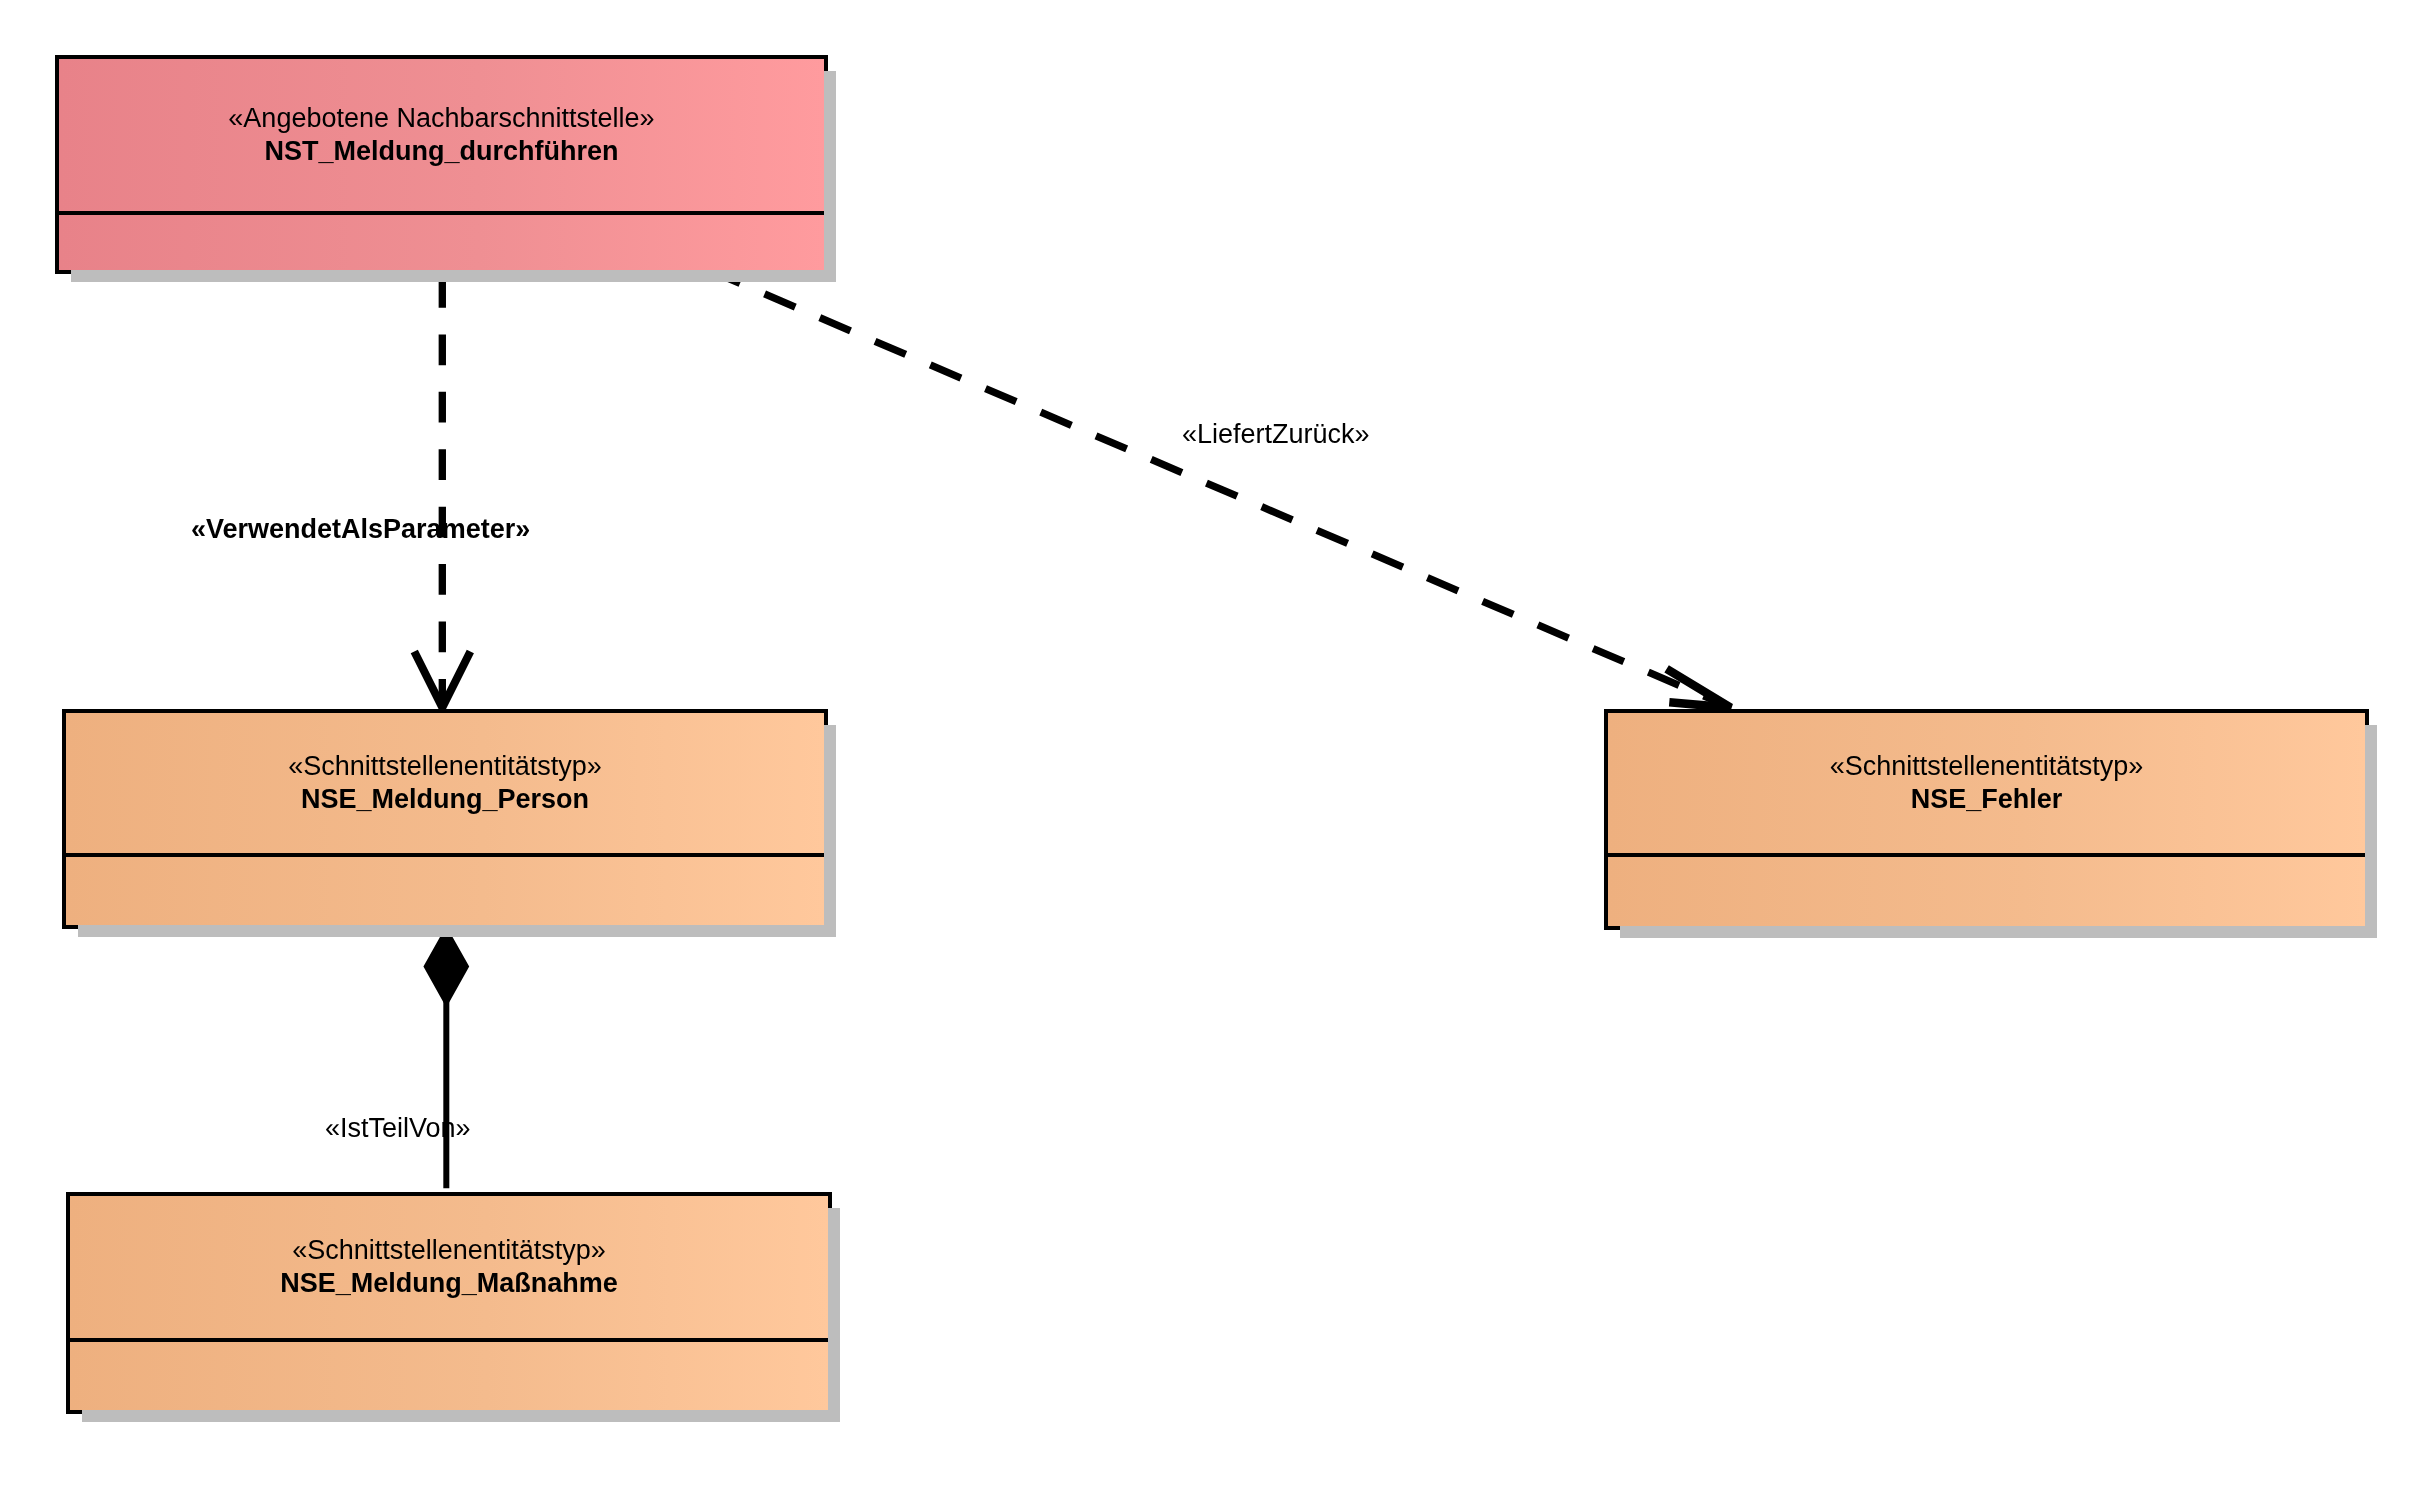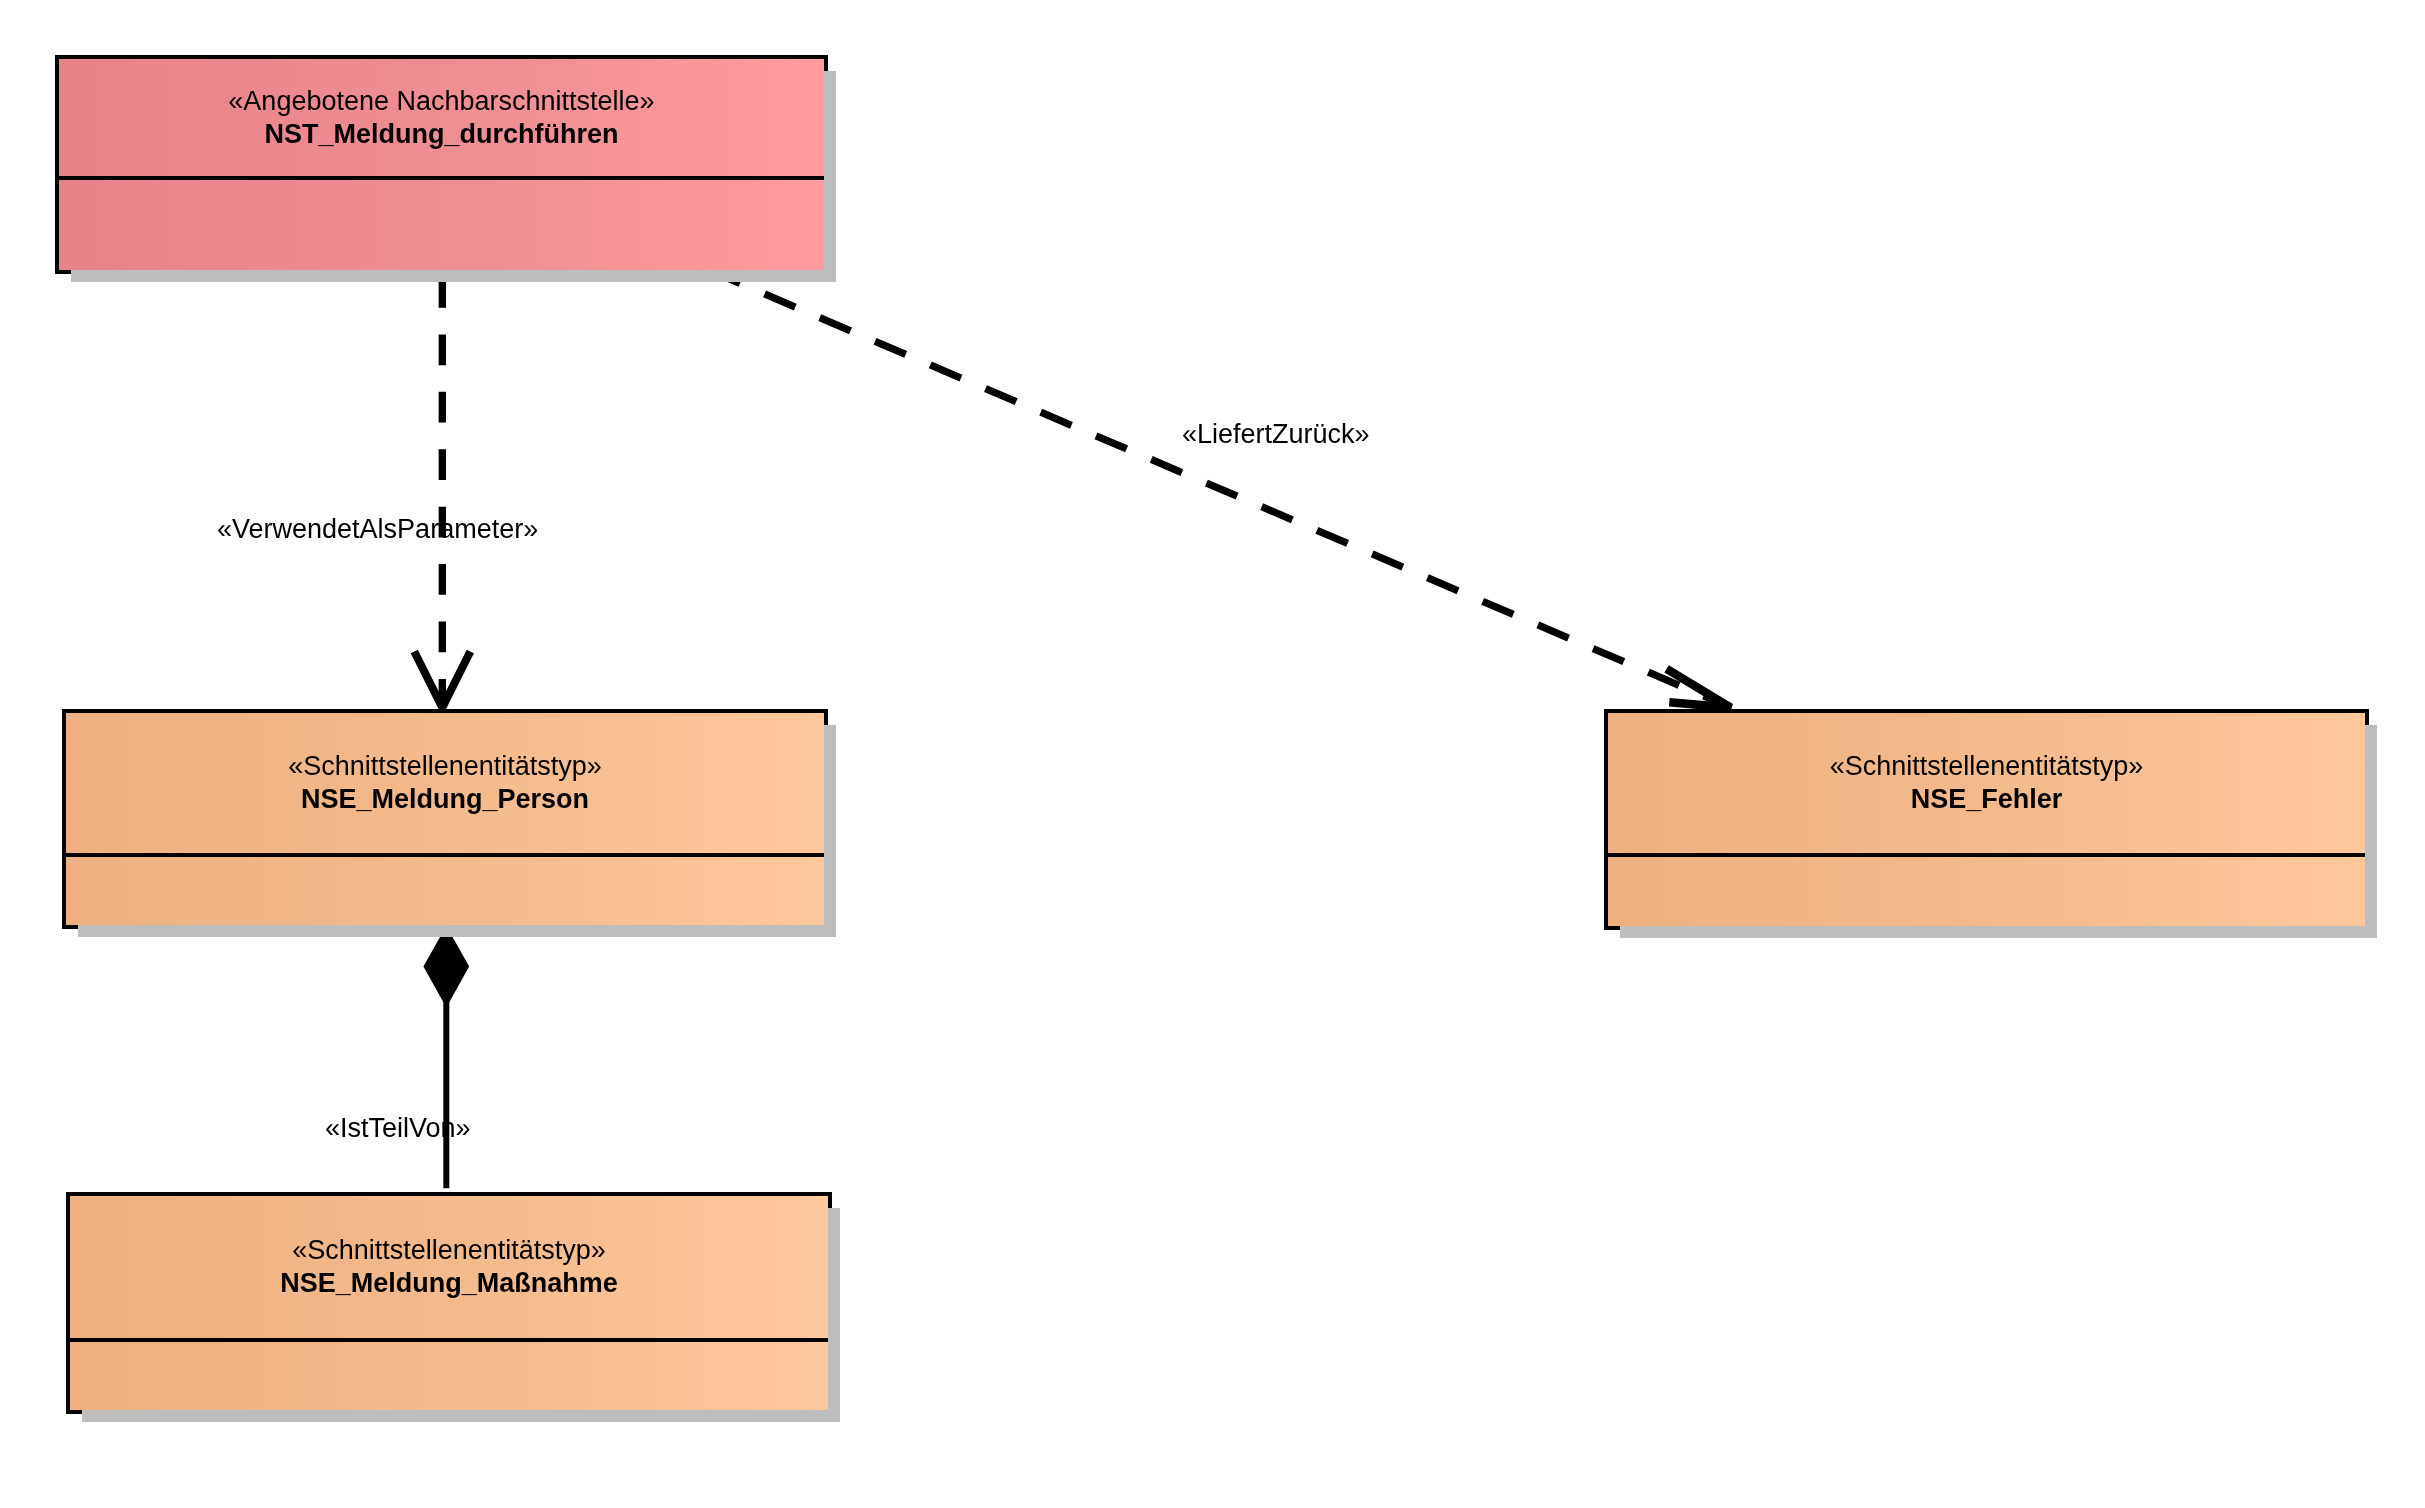--- a/index.html
+++ b/index.html
@@ -109,29 +109,29 @@
 
       <path d="M 2496,1002 L 2592,1060 L 2500,1052" fill="none" stroke="#000000" stroke-width="13" stroke-linecap="butt"></path>
     </g>
 
     <g>
       <line x1="668" y1="1780" x2="668" y2="1497" stroke="#000000" stroke-width="9"></line>
       <polygon points="668,1391 700,1448 668,1505 636,1448" fill="#000000" stroke="#000000" stroke-width="4"></polygon>
     </g>
   </svg>
 
-  <div class="edge-label" style="left:217px; top:516px;">«VerwendetAlsParameter»</div>
+  <div class="edge-label" style="left:191px; top:516px;font-weight:bold;">«VerwendetAlsParameter»</div>
 
   <div class="edge-label" style="left:1182px; top:421px;">«LiefertZurück»</div>
 
   <div class="edge-label" style="left:325px; top:1115px;">«IstTeilVon»</div>
 
   <div class="uml-box fill-pink" style="left:55px; top:55px; width:773px; height:219px;">
     <div class="shadow"></div>
-    <div class="uml-compartment-name fill-pink" style="height:117px;">
+    <div class="uml-compartment-name fill-pink" style="height:152px;">
       <div class="stereotype">«Angebotene Nachbarschnittstelle»</div>
       <div class="classname">NST_Meldung_durchführen</div>
     </div>
     <div class="uml-compartment-attrs fill-pink"></div>
   </div>
 
   <div class="uml-box fill-orange" style="left:62px; top:709px; width:766px; height:220px;">
     <div class="shadow"></div>
     <div class="uml-compartment-name fill-orange" style="height:140px;">
       <div class="stereotype">«Schnittstellenentitätstyp»</div>

